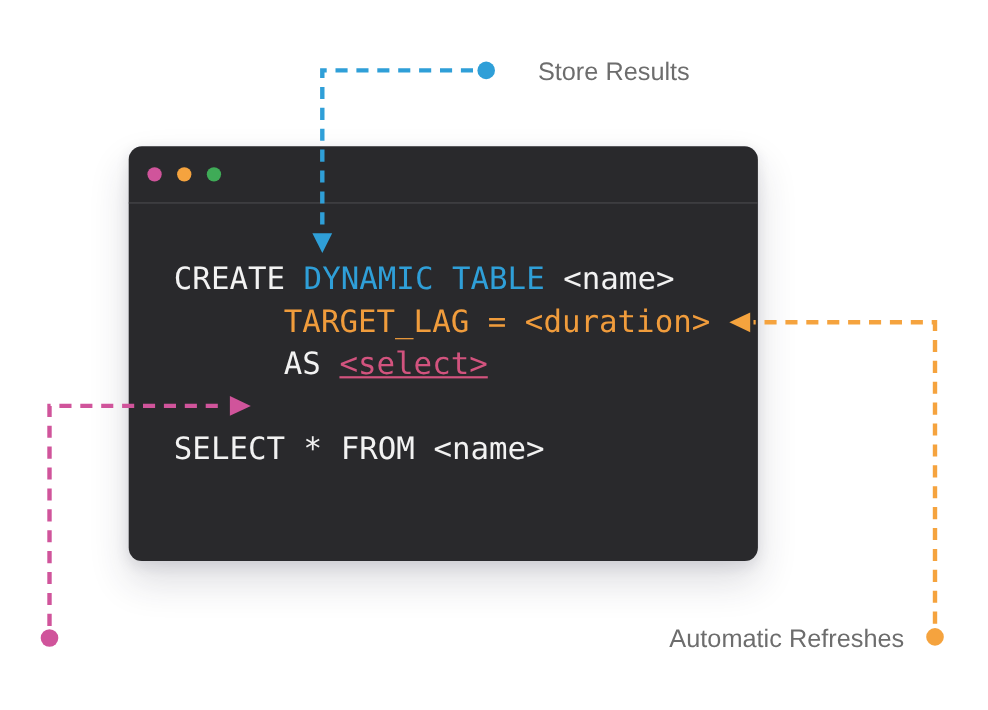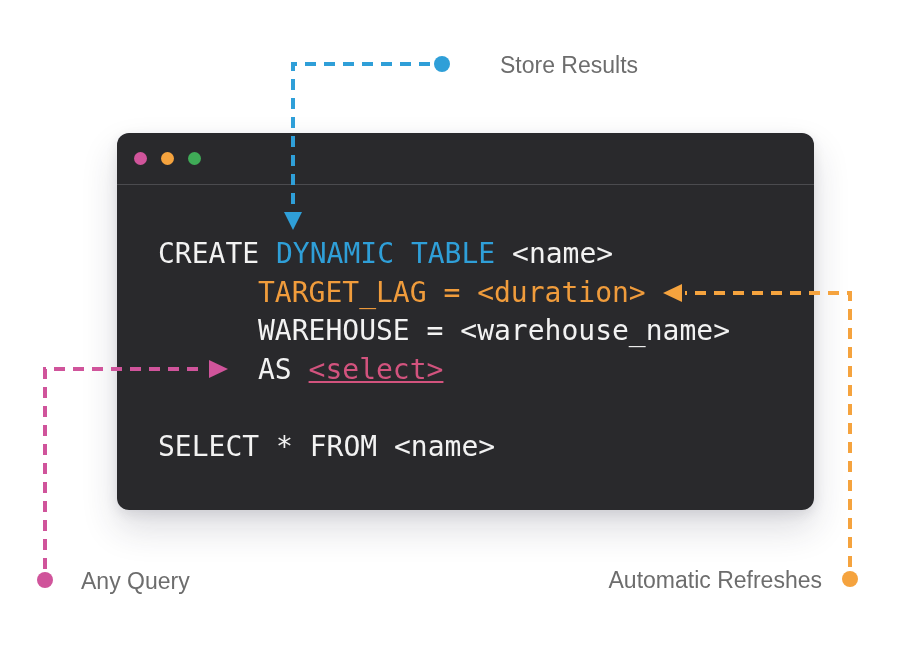--- a/index.html
+++ b/index.html
@@ -9,21 +9,21 @@
     --annotation-blue:#2f9fd8; --annotation-pink:#d0549b; --annotation-orange:#f5a33e;
     --traffic-pink:#d0549b; --traffic-orange:#f5a33e; --traffic-green:#3fab57;
     --label-gray:#6d6d6d;
   }
   html,body{margin:0;padding:0;}
   body{background:var(--page-bg);font-family:"Liberation Sans",sans-serif;}
   .canvas{position:relative;width:898px;height:645px;background:var(--page-bg);overflow:hidden;}
 
   
   .window{
-    position:absolute;left:117px;top:133px;width:697px;height:377px;
+    position:absolute;left:117px;top:133px;width:572px;height:377px;
     background:var(--window-bg);border-radius:12px;
     box-shadow:0 18px 36px rgba(40,40,60,.16),0 4px 12px rgba(40,40,60,.10);
   }
   .titlebar{height:51px;display:flex;align-items:center;padding-left:17px;column-gap:14px;
     border-bottom:1px solid var(--divider);}
   .dot{width:13px;height:13px;border-radius:50%;flex:0 0 auto;}
   .dot-close{background:var(--traffic-pink);}
   .dot-min{background:var(--traffic-orange);}
   .dot-zoom{background:var(--traffic-green);}
 
@@ -40,39 +40,38 @@
   .overlay{position:absolute;left:0;top:0;width:898px;height:645px;pointer-events:none;z-index:5;}
   .dash{fill:none;stroke-width:4;stroke-dasharray:11 8;}
   .line-blue{stroke:var(--annotation-blue);}
   .line-pink{stroke:var(--annotation-pink);}
   .line-orange{stroke:var(--annotation-orange);}
   .fill-blue{fill:var(--annotation-blue);}
   .fill-pink{fill:var(--annotation-pink);}
   .fill-orange{fill:var(--annotation-orange);}
 
   .anno-label{position:absolute;font-size:23px;line-height:28px;color:var(--label-gray);z-index:6;white-space:nowrap;}
-  .label-store{left:500px;top:51px;}
+  .label-store{left:489px;top:51px;}
   .label-any{left:81px;top:567px;}
   .label-auto{right:76px;top:566px;text-align:left;}
 </style>
 </head>
 <body>
 
 <div class="canvas">
 
   <div class="window">
     <div class="titlebar">
       <span class="dot dot-close"></span>
       <span class="dot dot-min"></span>
       <span class="dot dot-zoom"></span>
     </div>
     <div class="code" id="code">
         <div class="code-line"><span class="tok-white">CREATE </span><span class="tok-blue">DYNAMIC TABLE </span><span class="tok-white">&lt;name&gt;</span></div>
         <div class="code-line indent"><span class="tok-orange">TARGET_LAG = &lt;duration&gt;</span></div>
-        <div class="code-line indent"><span class="tok-white">WAREHOUSE = &lt;warehouse_name&gt;</span></div>
         <div class="code-line indent"><span class="tok-white">AS </span><span class="tok-pink">&lt;select&gt;</span></div>
         <div class="code-line">&nbsp;</div>
         <div class="code-line"><span class="tok-white">SELECT * FROM &lt;name&gt;</span></div>
       </div>
   </div>
 
   <svg class="overlay" viewBox="0 0 898 645">
     <g>
       <polyline class="dash line-blue" points="430,64 293,64 293,210"></polyline>
       <polygon class="fill-blue" points="284,212 302,212 293,230"></polygon>
@@ -84,16 +83,15 @@
       <circle class="fill-pink" cx="45" cy="580" r="8"></circle>
     </g>
     <g>
       <polyline class="dash line-orange" points="850,567 850,293 685,293"></polyline>
       <polygon class="fill-orange" points="682,284 682,302 663,293"></polygon>
       <circle class="fill-orange" cx="850" cy="579" r="8"></circle>
     </g>
   </svg>
 
   <div class="anno-label label-store">Store Results</div>
-  <div class="anno-label label-any">Any Query</div>
   <div class="anno-label label-auto">Automatic Refreshes</div>
 
 </div>
 
 </body></html>

